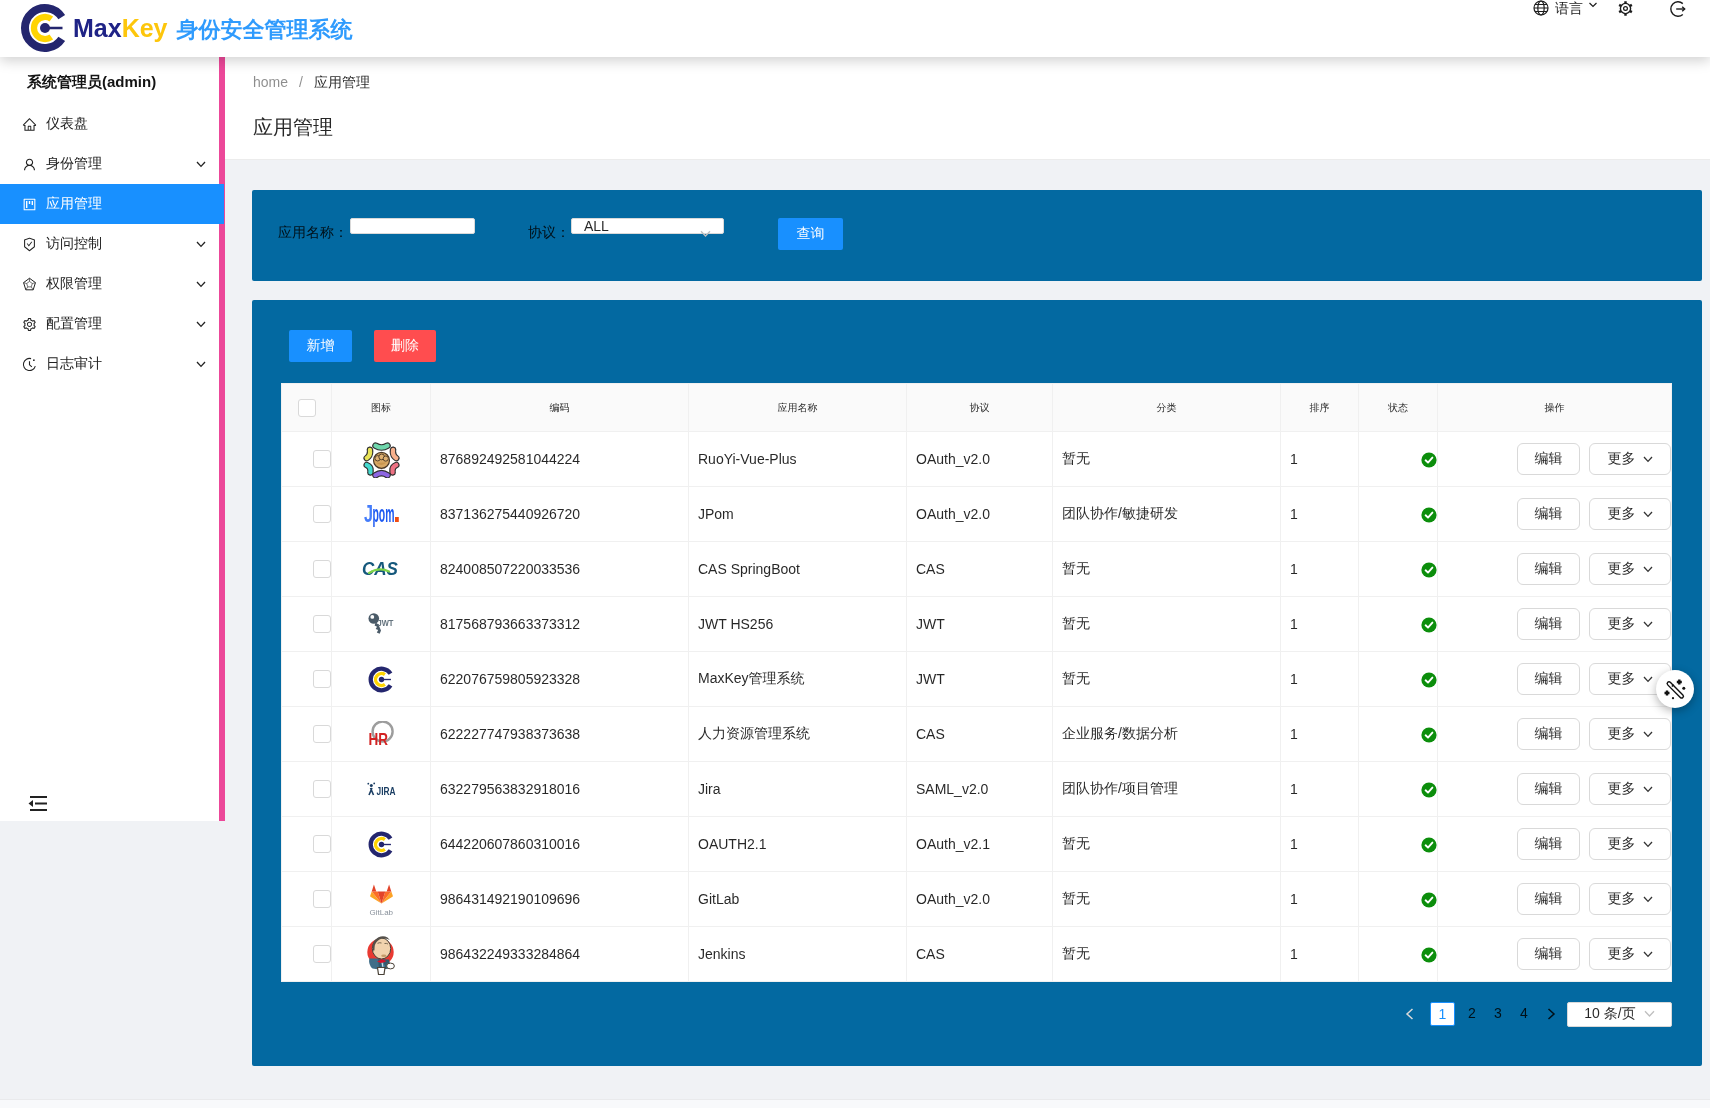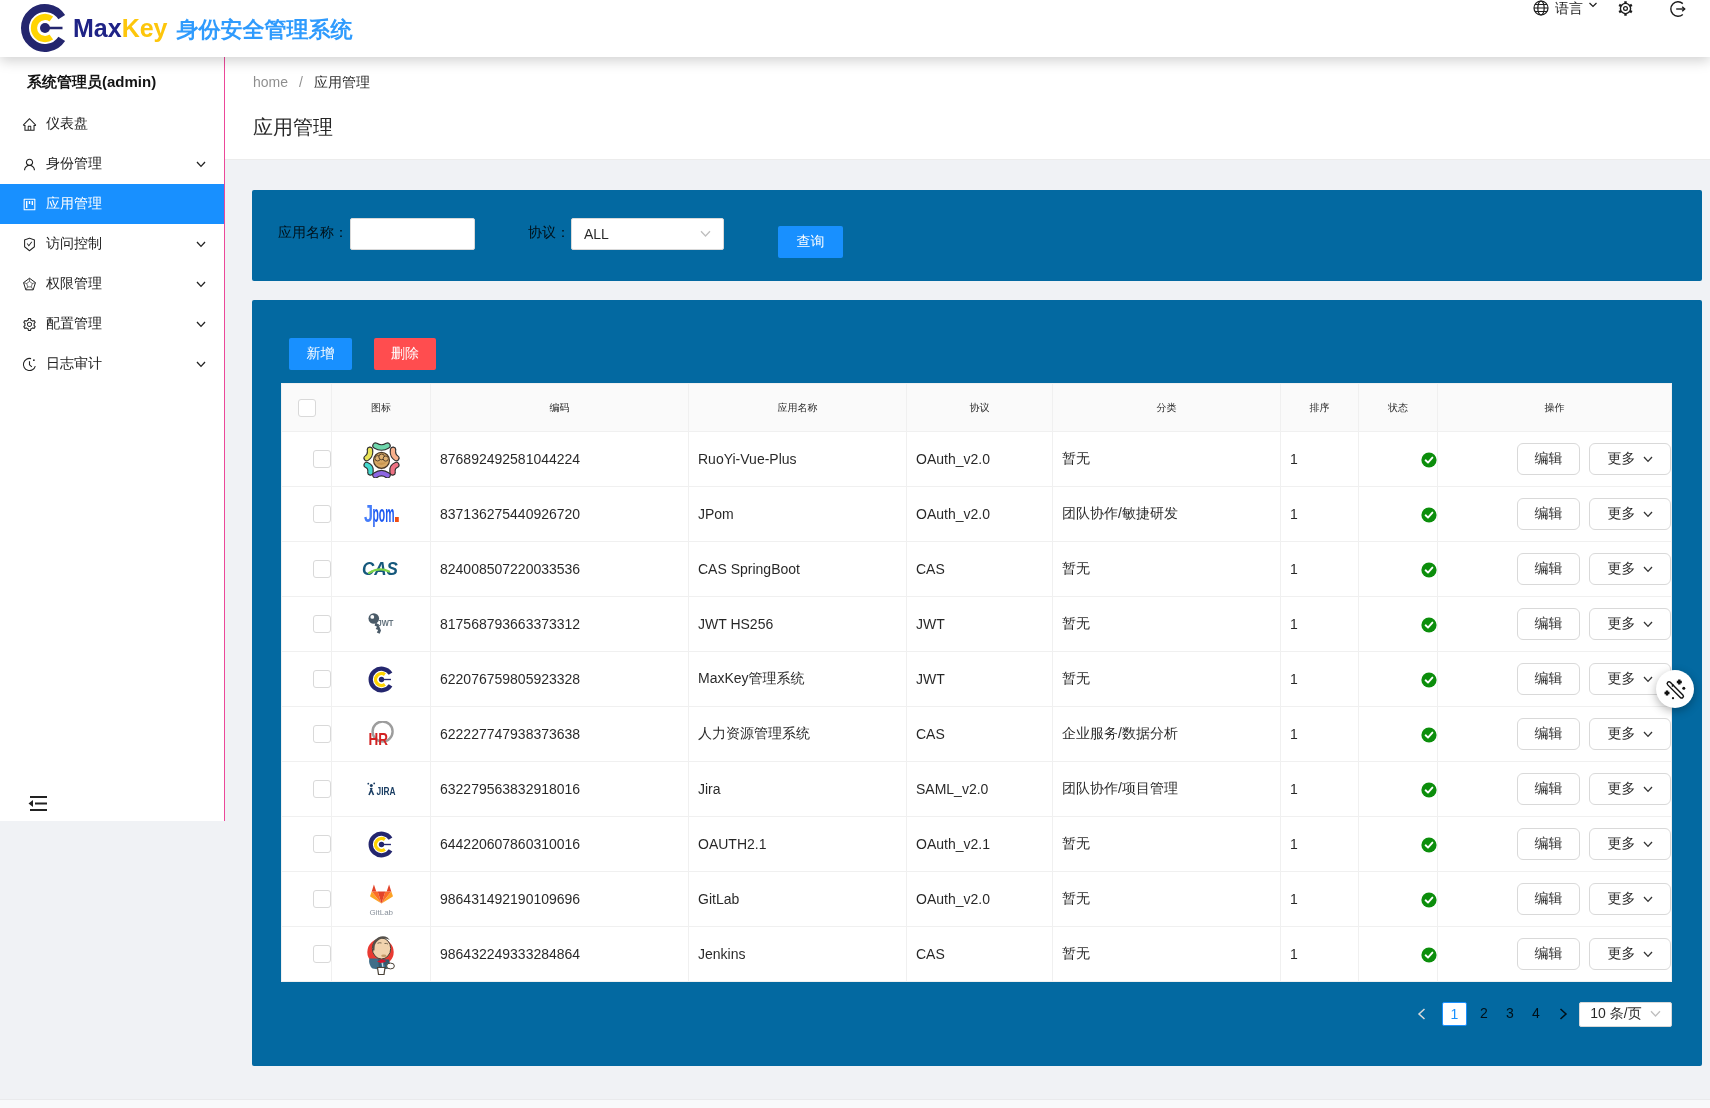--- a/index.html
+++ b/index.html
@@ -9,21 +9,21 @@
 
 
 #hdr { position:absolute; left:0; top:0; width:1710px; height:57px; background:#fff; box-shadow:0 4px 12px rgba(0,0,0,.18); z-index:30; }
 #brandtxt { position:absolute; left:73px; top:14px; font-size:25px; font-weight:bold; }
 #brandtxt .mx { color:#1f2386; }
 #brandtxt .ky { color:#fdc60b; }
 #brandtxt .sys { color:#2f9bfd; font-size:22px; margin-left:9px; }
 .hico { position:absolute; top:0; height:57px; display:flex; align-items:flex-start; color:#1c1c1c; }
 
 
-#side { position:absolute; left:0; top:57px; width:225px; height:764px; background:#fff; border-right:1px solid #ec4899; z-index:10; }
+#side { position:absolute; left:0; top:57px; width:225px; height:764px; background:#fff; border-right:6px solid #ec4899; z-index:10; }
 #admin { position:absolute; left:27px; top:16px; font-size:15px; font-weight:bold; color:#141414; }
 .mi { position:absolute; left:0; width:224px; height:40px; display:flex; align-items:center; color:#222; }
 .mi .ic { width:15px; height:15px; margin-left:22px; flex:none; }
 .mi .tx { margin-left:9px; font-size:14px; }
 .mi .chev { position:absolute; right:18px; top:17px; }
 .mi.sel { background:#1890ff; color:#fff; }
 #fold { position:absolute; left:28px; top:738px; }
 
 
 #phead { position:absolute; left:225px; top:57px; width:1485px; height:103px; background:#fff; border-bottom:1px solid #ececec; z-index:5;}
@@ -31,40 +31,40 @@
 #crumb .cur { color:rgba(0,0,0,.85); }
 #ptitle { position:absolute; left:28px; top:57px; font-size:20px; color:rgba(0,0,0,.85); }
 
 
 .card { position:absolute; left:252px; width:1450px; background:#0369a1; border-radius:2px; }
 #card1 { top:190px; height:91px; }
 #card2 { top:300px; height:766px; }
 
 
 .flabel { position:absolute; top:233px; font-size:14px; color:rgba(0,0,0,.85); transform:translateY(-50%); }
-.finput { position:absolute; top:218px; height:32px; background:#fff; border:1px solid #d9d9d9; border-radius:2px; }
-.btn { display:inline-flex; align-items:center; justify-content:center; height:32px; border-radius:2px; font-size:14px; border:1px solid transparent;margin-top:8px; }
+.finput { position:absolute; top:218px; height:16px; background:#fff; border:1px solid #d9d9d9; border-radius:2px; }
+.btn { display:inline-flex; align-items:center; justify-content:center; height:32px; border-radius:2px; font-size:14px; border:1px solid transparent; }
 .btn-blue { background:#1890ff; color:#fff; }
 .btn-red { background:#ff4d4f; color:#fff; }
 
 
 #tbl { position:absolute; left:29px; top:83px; width:1391px; border-collapse:collapse; table-layout:fixed; }
 #tbl th { background:#fafafa; height:48px; font-weight:normal; font-size:10px; color:rgba(0,0,0,.85); text-align:center; border:1px solid #f0f0f0; padding:0; }
 #tbl td { height:54.8px; font-size:14px; color:rgba(0,0,0,.85); border:1px solid #f0f0f0; padding:0 0 0 9px; background:#fff; }
 #tbl td.ctr { text-align:right; padding:0; }
 .ckb { display:inline-block; width:18px; height:18px; border:1px solid #d9d9d9; border-radius:3px; background:#fff; vertical-align:middle; }
 .okic { vertical-align:middle; }
 .rbtn { display:inline-flex; align-items:center; justify-content:center; height:32px; border:1px solid #d9d9d9; border-radius:6px; background:#fff; font-size:14px; color:rgba(0,0,0,.85); vertical-align:middle; }
 .icobox { display:flex; align-items:center; justify-content:center; width:98px; height:54px; }
 
 
 #pgn { position:absolute; right:30px; top:702px; height:24px; display:flex; align-items:center; font-size:14px; }
 .pg { width:24px; height:24px; line-height:22px; text-align:center; border-radius:2px; }
 .pg1 { width:25px; border:1px solid #1890ff; color:#1890ff; background:#fff; }
-#pgsel { width:93px; height:25px; border:1px solid #d9d9d9; border-radius:2px; background:#fff; margin-left:11px; display:flex; align-items:center; justify-content:center; }
+#pgsel { width:105px; height:25px; border:1px solid #d9d9d9; border-radius:2px; background:#fff; margin-left:11px; display:flex; align-items:center; justify-content:center; }
 
 #bstrip { position:absolute; left:0; top:1099px; width:1710px; height:9px; background:#f8f9fb; border-top:1px solid #e9eaec; z-index:40; }
 #fab { position:absolute; left:1656px; top:670px; width:38px; height:38px; border-radius:50%; background:#fff; box-shadow:0 3px 10px rgba(0,0,0,.3); z-index:50; display:flex; align-items:center; justify-content:center; }
 </style>
 </head>
 <body>
 
 <div id="hdr">
   <svg class="abs" style="left:20px;top:3px" width="50" height="50" viewBox="0 0 100 100">
     <path d="M 83.5 71.8 A 40 40 0 1 1 83.5 28.2" fill="none" stroke="#24266e" stroke-width="16"></path>

